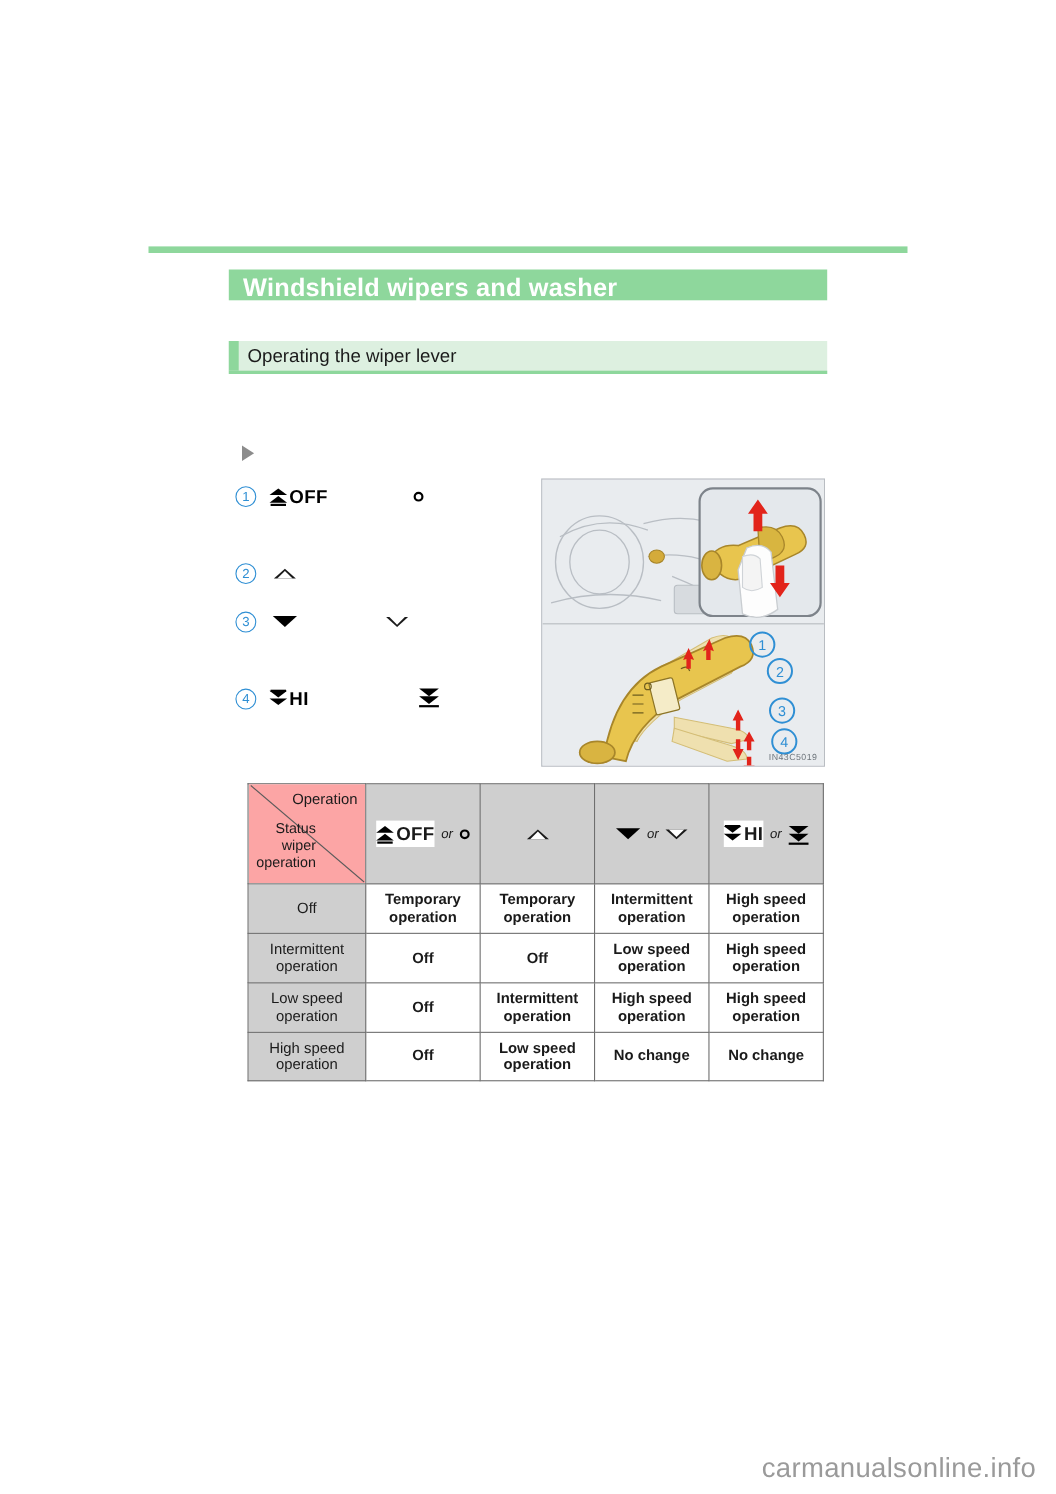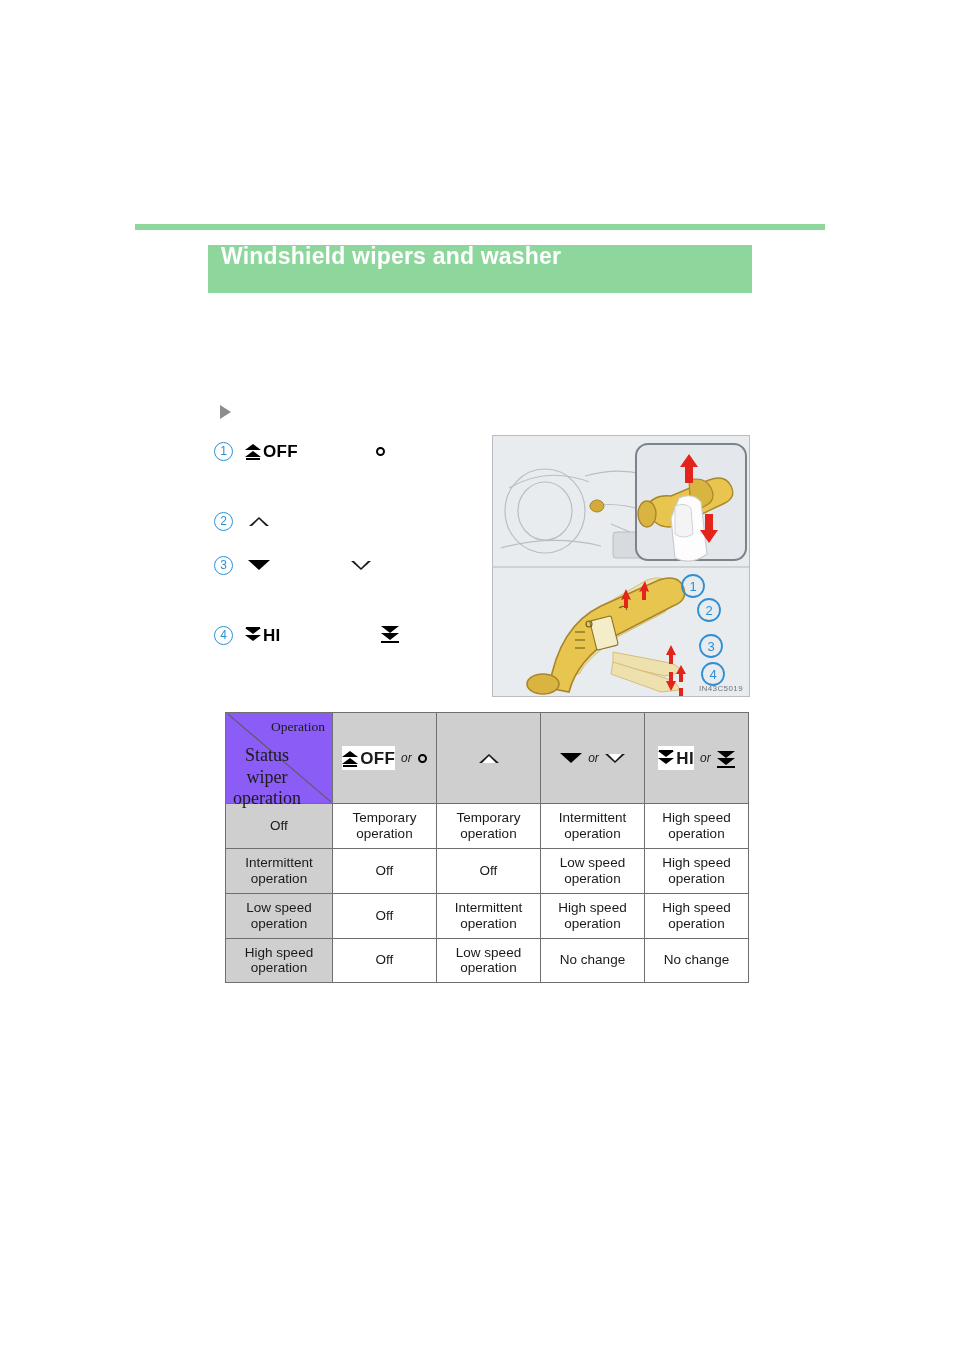--- a/index.html
+++ b/index.html
@@ -12,22 +12,22 @@
   .page{position:absolute;inset:0;background:#fff;}
 
   
   .top-rule{
     position:absolute;left:135px;top:224px;width:690px;height:6px;
     background:#8ed79c;
   }
 
   
   .title-bar{
-    position:absolute;left:208px;top:245px;width:544px;height:48px;
-    background:#8ed79c;display:flex;align-items:flex-start;
+    position:absolute;left:208px;top:245px;width:544px;height:28px;
+    background:#8ed79c;display:flex;align-items:flex-end;
   }
   .title-bar .title-text{
     color:#ffffff;font-size:23px;font-weight:bold;letter-spacing:.2px;
     padding-left:13px;line-height:1;
   }
 
   
   .sub-bar{
     position:absolute;left:208px;top:310px;width:544px;height:30px;
     background:#ddf0e0;display:flex;align-items:center;
@@ -124,44 +124,48 @@
   
   .tbl{position:absolute;left:225px;top:712px;width:523px;
     border-collapse:collapse;table-layout:fixed;}
   .tbl td,.tbl th{
     border:1px solid #6f6f6f;font-size:13.5px;color:#1a1a1a;
     text-align:center;vertical-align:middle;font-weight:normal;padding:6px 3px;
     line-height:1.18;
   }
   .tbl .hdr{background:#cfcfcf;height:78px;}
   .tbl .rowhdr{background:#cfcfcf;}
-  .tbl td.body{background:#ffffff;}
-  .corner{position:relative;background:#8b5cf6;padding:0 !important;height:78px;font-family:Liberation Serif, serif;}
+  .tbl td.body{background:#ffffff;font-weight:bold;}
+  .corner{position:relative;background:#fca5a5;padding:0 !important;height:78px;}
   .corner .op{position:absolute;right:7px;top:6px;font-size:13.5px;}
-  .corner .st{position:absolute;left:7px;top:32px;font-size:18px;
-    text-align:center;line-height:1.2;}
+  .corner .st{position:absolute;left:7px;top:32px;font-size:13px;
+    text-align:right;line-height:1.2;}
   .corner svg{position:absolute;left:0;top:0;width:100%;height:100%;}
   .hdr-cell{display:flex;align-items:center;justify-content:center;gap:6px;}
   .or{font-size:12px;font-style:italic;}
 
   
   .wm{position:absolute;right:18px;bottom:8px;font-size:25px;color:#9a9a9a;
     letter-spacing:.3px;}
 </style>
 </head>
 <body>
 
 <div class="page">
 
   <div class="top-rule"></div>
 
   <div class="title-bar">
     <span class="title-text">Windshield wipers and washer</span>
   </div>
 
+  <div class="sub-bar">
+    <span class="accent"></span>
+    <span class="sub-text">Operating the wiper lever</span>
+  </div>
 
   <div class="bullet-row">
     <div class="tri-right"></div>
   </div>
 
   <div class="num-list">
 
     <div class="num-item" style="left:0;top:0;">
       <span class="circ">1</span>
       <span class="sym">
@@ -385,13 +389,14 @@
       <tr>
         <td class="rowhdr">High speed operation</td>
         <td class="body">Off</td>
         <td class="body">Low speed operation</td>
         <td class="body">No change</td>
         <td class="body">No change</td>
       </tr>
     </tbody>
   </table>
 
+  <div class="wm">carmanualsonline.info</div>
 </div>
 
 </body></html>

